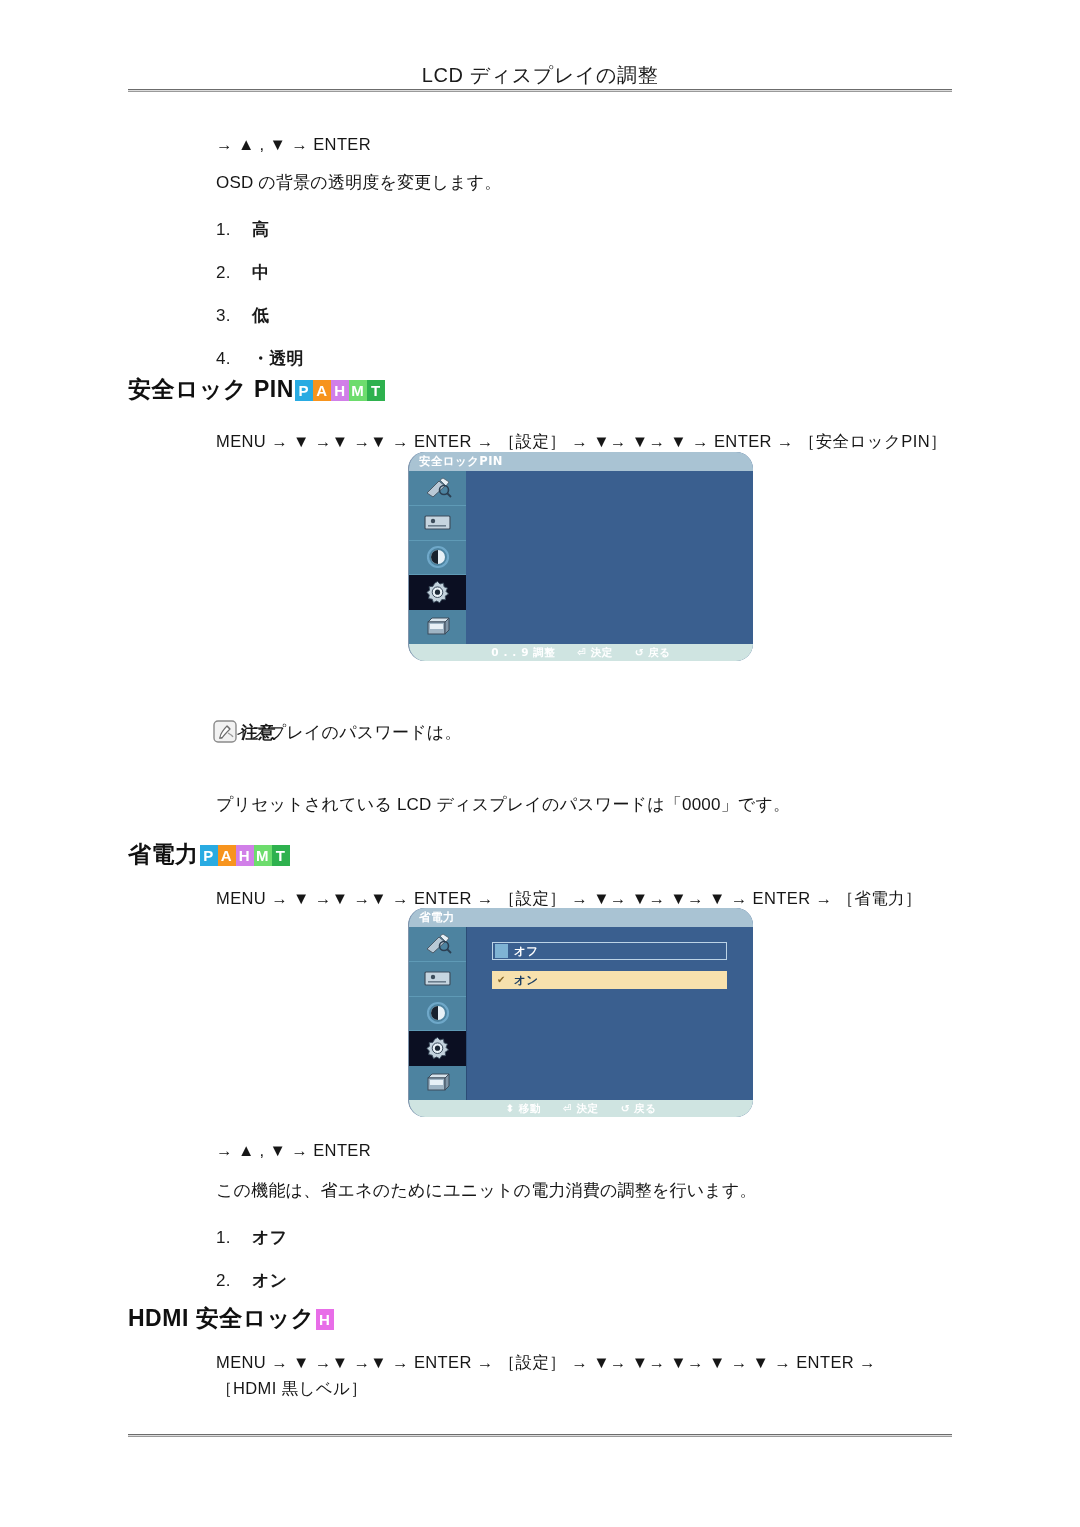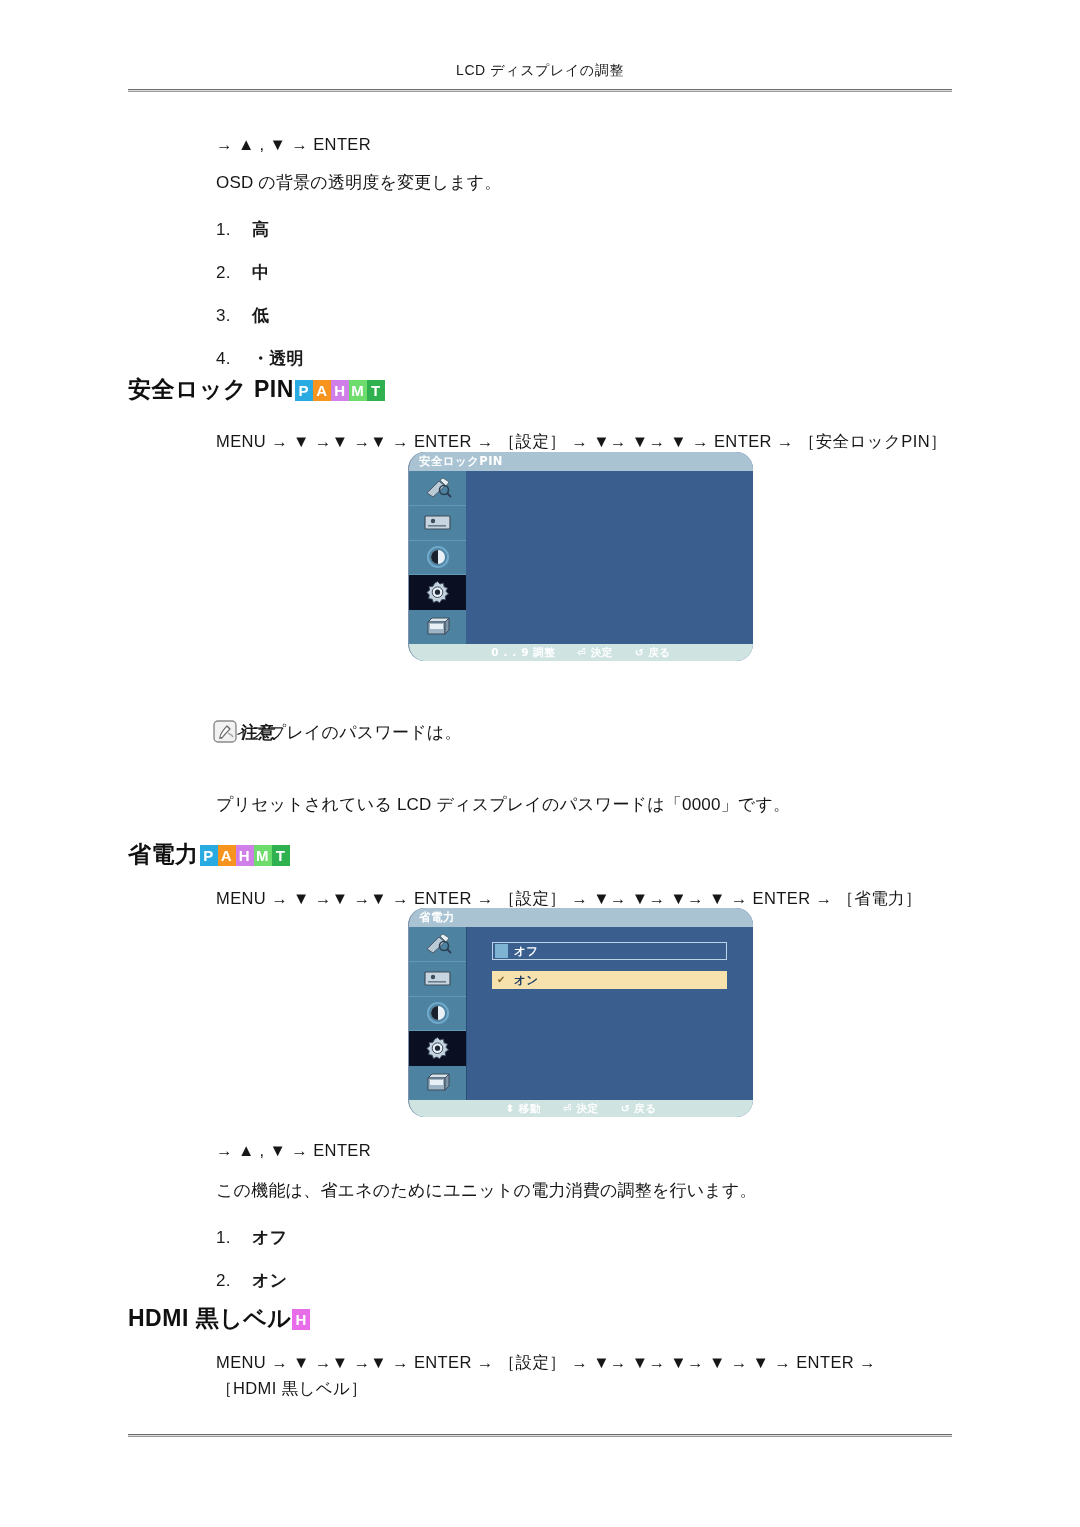--- a/index.html
+++ b/index.html
@@ -24,21 +24,21 @@
     padding: 0;
   }
 
   
   .running-head {
     position: absolute;
     left: 128px;
     top: 62px;
     width: 824px;
     text-align: center;
-    font-size: 14px;
+    font-size: 20px;
     letter-spacing: 0.6px;
     color: #1b1b1b;
   }
   .rule-top {
     position: absolute;
     left: 128px;
     top: 89px;
     width: 824px;
     height: 3px;
     border-top: 1px solid #6c6c6c;
@@ -473,21 +473,21 @@
   <div class="blk num-list" style="left:216px; top:1216px;">
     <div class="num-item">
       <span class="num-idx">1.</span><span class="num-label">オフ</span>
     </div>
     <div class="num-item">
       <span class="num-idx">2.</span><span class="num-label">オン</span>
     </div>
   </div>
 
   <div class="blk h2" style="left:128px; top:1303px;">
-    <span class="h2-text">HDMI 黒しベル</span>
+    <span class="h2-text">HDMI 安全ロック</span>
     <span class="badges">
       <span class="badge" id="hdb0" style="background: rgb(232, 109, 232);">H</span>
     </span>
   </div>
 
   <div class="blk nav-line" style="left:216px; top:1350px; width:760px;">MENU → ▼ →▼ →▼ → ENTER → ［設定］ → ▼→ ▼→ ▼→ ▼ → ▼ → ENTER →</div>
   <div class="blk nav-line" style="left:216px; top:1376px; width:760px;">［HDMI 黒しベル］</div>
 
   <div class="rule-bottom"></div>
 

